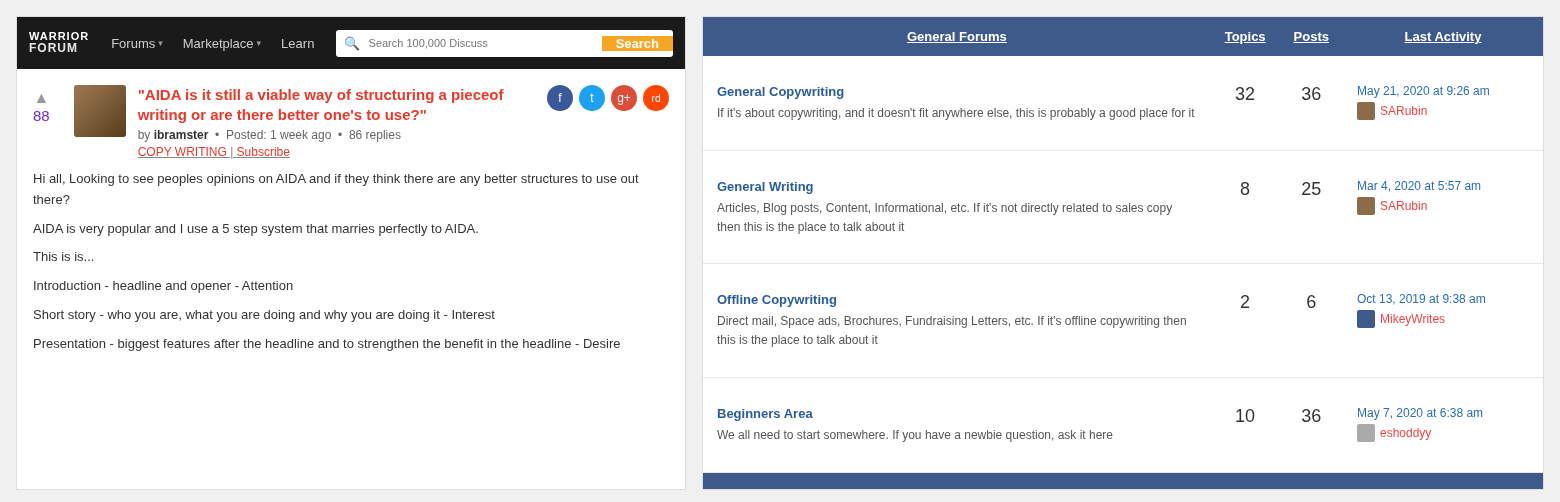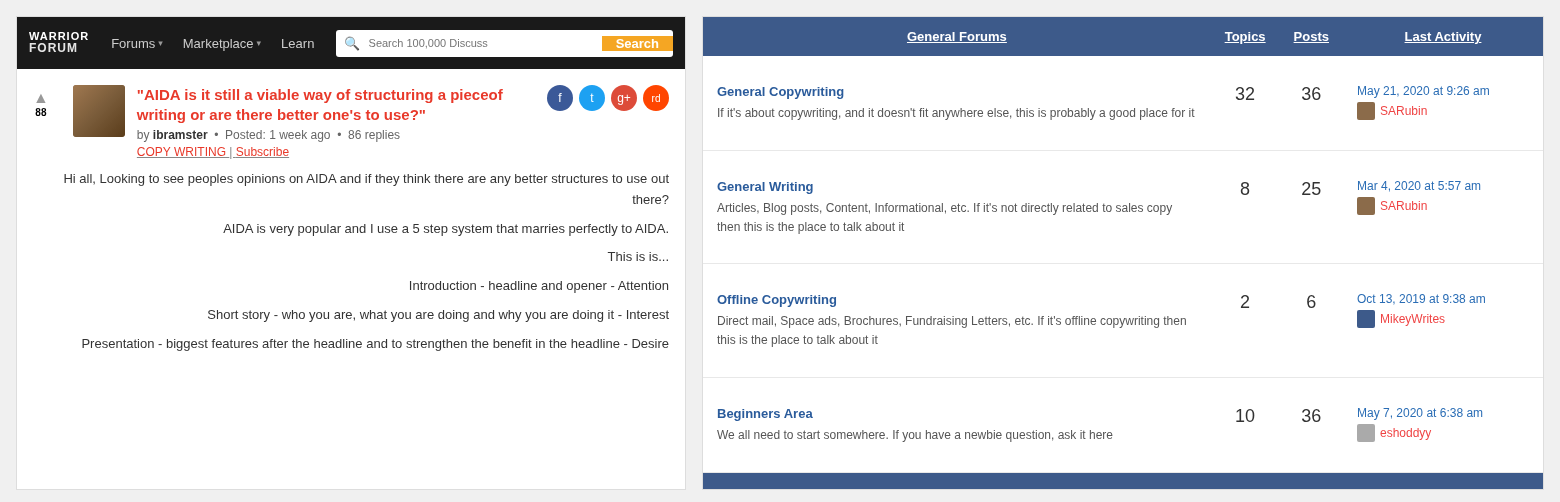--- a/index.html
+++ b/index.html
@@ -109,23 +109,23 @@
       float: left;
       margin-right: 12px;
       margin-top: 4px;
     }
     .vote-arrow {
       color: #999;
       font-size: 16px;
       cursor: pointer;
     }
     .vote-count {
-      font-size: 10px;
-      font-weight: bold;
-      color: #000000;
+      font-size: 15px;
+      font-weight: normal;
+      color: #6d28d9;
     }
     .avatar-img {
       width: 52px;
       height: 52px;
       background: #8B6B4A;
       border-radius: 3px;
       flex-shrink: 0;
       overflow: hidden;
       display: flex;
       align-items: center;
@@ -182,21 +182,21 @@
     .si-gp { background: #dd4b39; }
     .si-rd { background: #ff4500; }
 
     .post-body {
       font-size: 13px;
       color: #333;
       line-height: 1.6;
       clear: both;
       margin-top: 10px;
     }
-    .post-body p { margin-bottom: 8px; text-align: right; }
+    .post-body p { margin-bottom: 8px; }
 
     
     .right-panel {
       flex: 1;
       background: #fff;
       border: 1px solid #ddd;
     }
 
     .forum-table {
       width: 100%;

